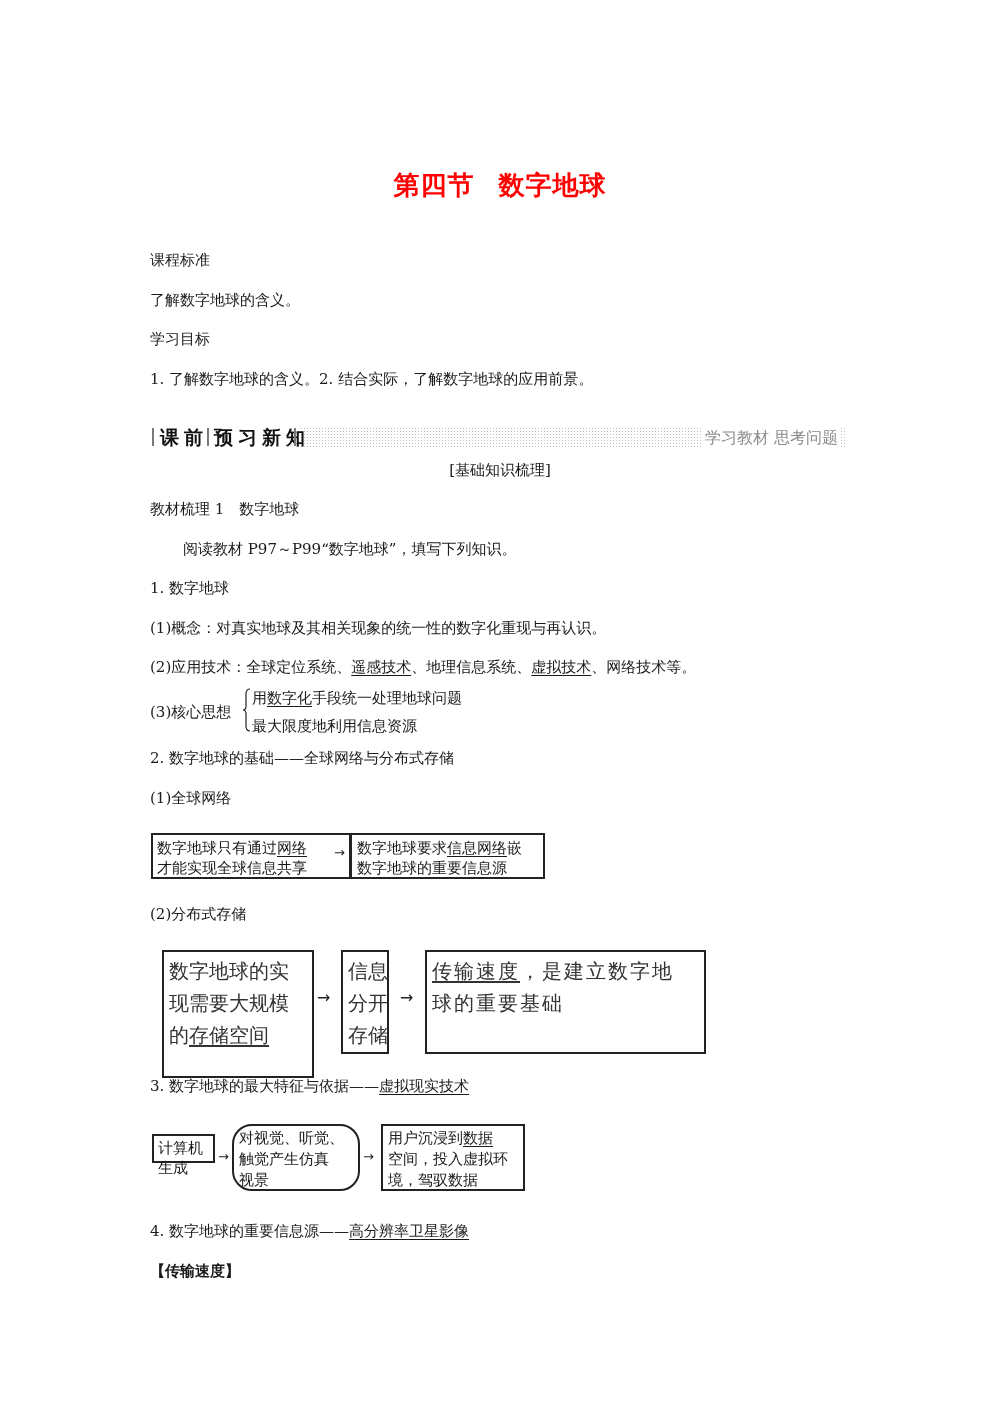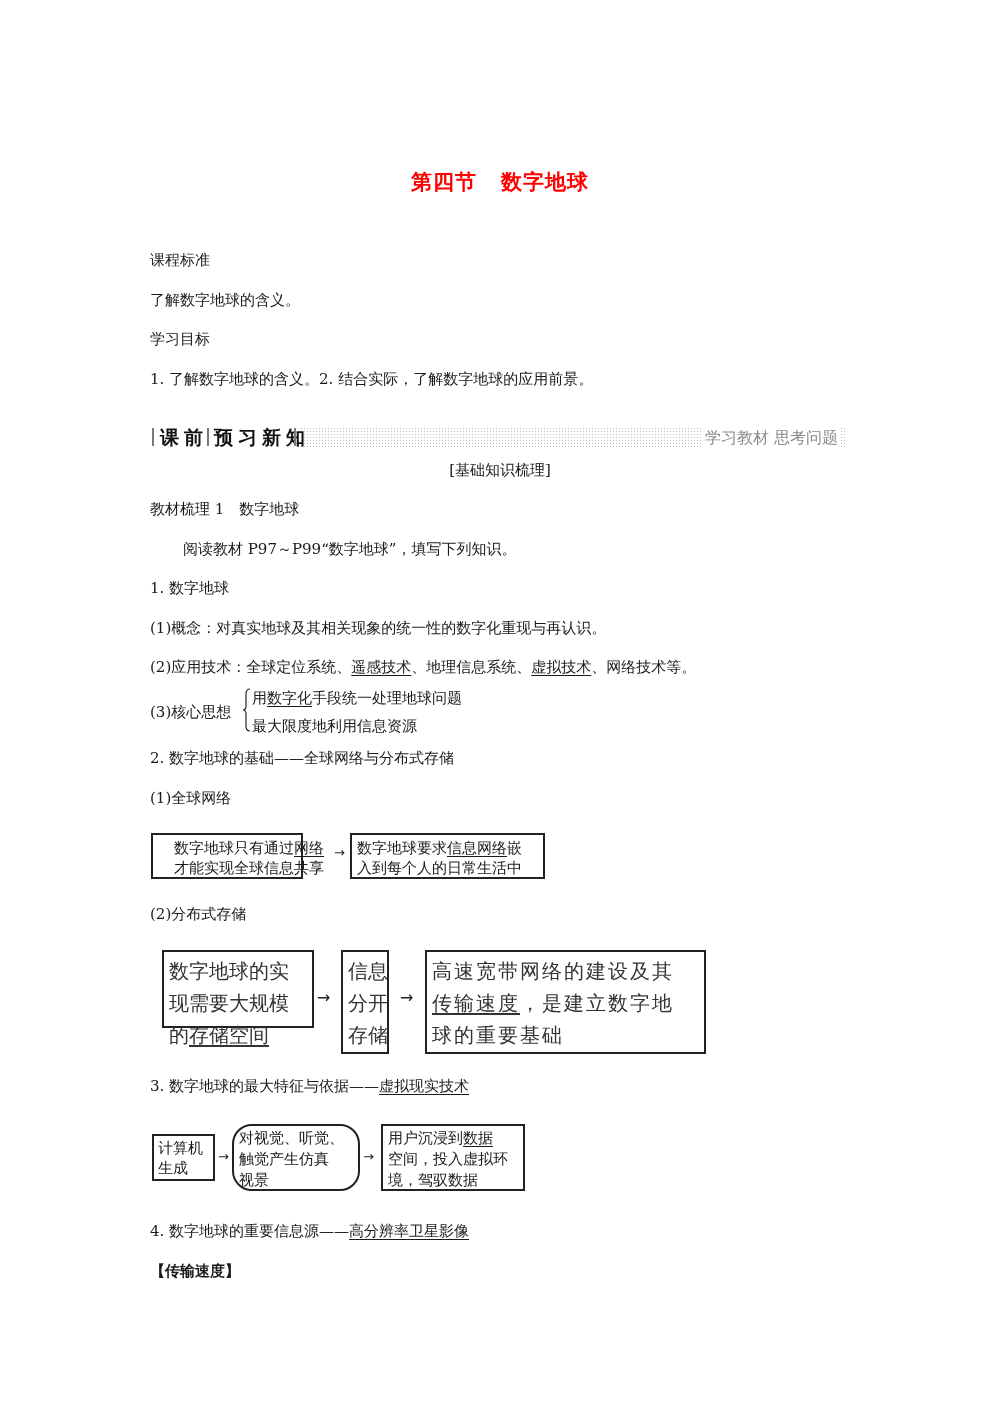--- a/index.html
+++ b/index.html
@@ -2,21 +2,21 @@
 <html><head>
 <meta charset="utf-8">
 <style>
   html, body { margin: 0; padding: 0; background: #ffffff; }
   body { width: 1000px; height: 1414px; position: relative; overflow: hidden;
          font-family: "DejaVu Serif", "Liberation Serif", serif; color: #1a1a1a; }
   .abs { position: absolute; }
   .t { font-size: 15px; line-height: 20px; white-space: nowrap; }
   .u { text-decoration: underline; text-underline-offset: 3px; }
   .title { left: 0; width: 1000px; top: 168px; text-align: center; color: #ff0000;
-           font-family: "DejaVu Sans", "Liberation Sans", sans-serif; font-weight: bold; font-size: 21px; letter-spacing: 1px; }
+           font-family: "DejaVu Sans", "Liberation Sans", sans-serif; font-weight: bold; font-size: 26px; letter-spacing: 1px; }
   .title span.gap { display: inline-block; width: 24px; }
 
   
   .banner { left: 150px; top: 411px; width: 696px; height: 26px; margin-top: 13px; }
   .banner .dots { position: absolute; left: 150px; right: 0; top: 3px; height: 20px;
       background-image: radial-gradient(#bdbdbd 0.8px, transparent 1px);
       background-size: 3px 3px; }
   .banner .bar { position:absolute; top: 4px; width: 2px; height: 18px; background:#7a7a7a; }
   .banner .word { position:absolute; top: 1px; font-family: "DejaVu Sans", sans-serif; font-weight: bold;
       font-size: 19px; letter-spacing: 5px; color:#111; }
@@ -65,55 +65,54 @@
   <path d="M7 1 Q3 1 3 6 L3 18 Q3 22 0 22 Q3 22 3 26 L3 38 Q3 43 7 43" fill="none" stroke="#222" stroke-width="1.2"></path>
 </svg>
 <div class="abs t" style="left:252px; top:688px;">
   <span>用</span><span class="u">数字化</span><span>手段统一处理地球问题</span>
 </div>
 <div class="abs t" style="left:252px; top:716px;">最大限度地利用信息资源</div>
 
 <div class="abs t" style="left:150px; top:748px;">2. 数字地球的基础——全球网络与分布式存储</div>
 <div class="abs t" style="left:150px; top:788px;">(1)全球网络</div>
 
-<div class="box t" style="left:151px; top:833px; width:152px; height:46px; padding:3px 21px; line-height:20px;">
+<div class="box t" style="left:151px; top:833px; width:200px; height:46px; padding:3px 4px; line-height:20px;">
   <div class="ln"><span>数字地球只有通过</span><span class="u">网络</span></div>
   <div class="ln">才能实现全球信息共享</div>
 </div>
 <div class="arrow" style="left:334px; top:845px; font-size:13px;">→</div>
 <div class="box t" style="left:350px; top:833px; width:195px; height:46px; padding:3px 5px; line-height:20px;">
   <div class="ln"><span>数字地球要求</span><span class="u">信息网络</span><span>嵌</span></div>
-  <div class="ln">入到每个人的日常生活中</div>
+  <div class="ln">数字地球的重要信息源</div>
 </div>
 
 <div class="abs t" style="left:150px; top:904px;">(2)分布式存储</div>
 
-<div class="box" style="left:162px; top:950px; width:152px; height:78px; padding:3px 5px; font-size:20px; line-height:32px; color:#333;">
+<div class="box" style="left:162px; top:950px; width:152px; height:128px; padding:3px 5px; font-size:20px; line-height:32px; color:#333;">
   <div class="ln">数字地球的实</div>
   <div class="ln">现需要大规模</div>
   <div class="ln"><span>的</span><span class="u">存储空间</span></div>
 </div>
 <div class="arrow" style="left:317px; top:988px; font-size:16px;">→</div>
 <div class="box" style="left:341px; top:950px; width:48px; height:104px; padding:3px 5px; font-size:20px; line-height:32px; color:#333;">
   <div class="ln">信息</div>
   <div class="ln">分开</div>
   <div class="ln">存储</div>
 </div>
 <div class="arrow" style="left:400px; top:988px; font-size:16px;">→</div>
 <div class="box" style="left:425px; top:950px; width:281px; height:104px; padding:3px 5px; font-size:20px; line-height:32px; color:#333; letter-spacing:2px;">
-  <div class="ln">高速宽带网络的建设及其</div>
   <div class="ln"><span class="u">传输速度</span><span>，是建立数字地</span></div>
   <div class="ln">球的重要基础</div>
 </div>
 
 <div class="abs t" style="left:150px; top:1076px;">
   <span>3. 数字地球的最大特征与依据——</span><span class="u">虚拟现实技术</span>
 </div>
 
-<div class="box t" style="left:152px; top:1134px; width:63px; height:47px; padding:2px 4px; line-height:20px;">
+<div class="box t" style="left:152px; top:1134px; width:63px; height:29px; padding:2px 4px; line-height:20px;">
   <div class="ln">计算机</div>
   <div class="ln">生成</div>
 </div>
 <div class="arrow" style="left:218px; top:1149px; font-size:13px;">→</div>
 <div class="box t" style="left:232px; top:1124px; width:128px; height:67px; padding:2px 5px; line-height:21px;border-radius:20px;">
   <div class="ln">对视觉、听觉、</div>
   <div class="ln">触觉产生仿真</div>
   <div class="ln">视景</div>
 </div>
 <div class="arrow" style="left:363px; top:1149px; font-size:13px;">→</div>

